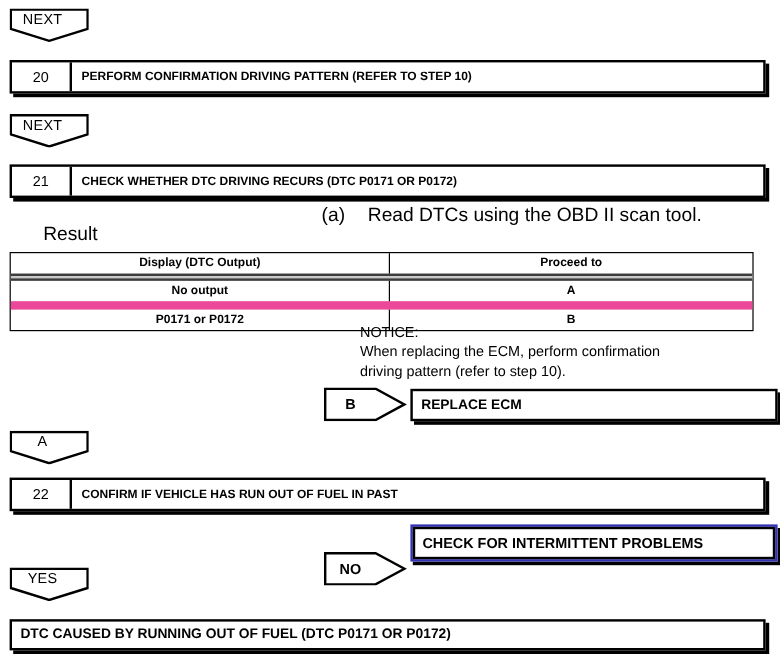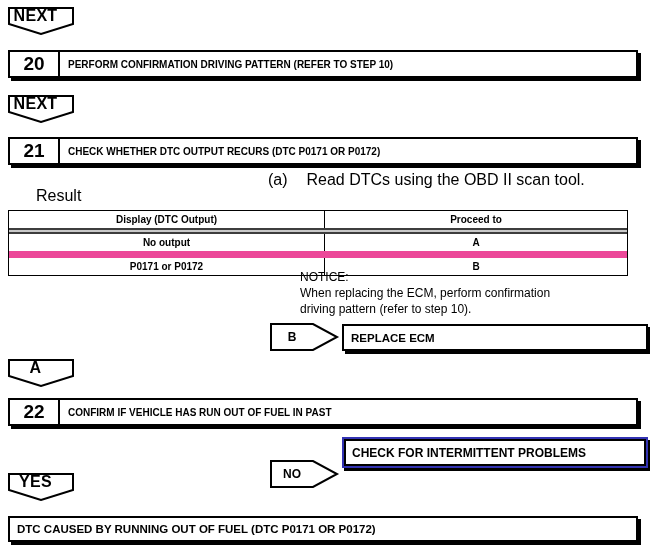--- a/index.html
+++ b/index.html
@@ -4,34 +4,34 @@
 <style>
   html,body{margin:0;padding:0;background:#fff;}
   #page{position:relative;width:650px;height:556px;background:#ffffff;overflow:hidden;
         font-family:"Liberation Sans",sans-serif;color:#000;}
 
   
   .pent-down{position:absolute;width:66px;height:28px;}
   .pent-down svg{position:absolute;top:0;left:0;}
   .pent-down .lbl{position:absolute;top:1px;left:0;width:55px;height:16px;
     display:flex;align-items:center;justify-content:center;
-    font-weight:bold;font-size:16px;letter-spacing:.3px;}
+    font-weight:normal;font-size:12px;letter-spacing:.3px;}
 
   
   .pent-right{position:absolute;width:70px;height:28px;}
   .pent-right svg{position:absolute;top:0;left:0;}
   .pent-right .lbl{position:absolute;top:0;left:0;width:44px;height:28px;
     display:flex;align-items:center;justify-content:center;
     font-weight:bold;font-size:12px;}
 
   
   .step-box{position:absolute;left:8px;width:630px;height:28px;background:#fff;
     border:2px solid #000;box-shadow:3px 3px 0 #000;display:flex;box-sizing:border-box;}
   .step-box .num{width:48px;border-right:2px solid #000;display:flex;
-    align-items:center;justify-content:center;font-weight:bold;font-size:19px;}
+    align-items:center;justify-content:center;font-weight:normal;font-size:12px;}
   .step-box .title{flex:1;display:flex;align-items:center;padding-left:8px;
     font-weight:bold;font-size:10px;white-space:nowrap;}
 
   
   .result-box{position:absolute;background:#fff;border:2px solid #000;
     box-shadow:3px 3px 0 #000;display:flex;align-items:center;
     padding-left:7px;font-weight:bold;font-size:11.5px;box-sizing:border-box;white-space:nowrap;}
 
   
   .link-box{position:absolute;border:2px solid #3333b3;box-shadow:2px 3px 0 #000;
@@ -75,21 +75,21 @@
 
   <div class="pent-down" style="left:8px;top:95px;">
     <svg width="66" height="28">
       <polygon points="1,1 65,1 65,17 33,27 1,17" fill="#fff" stroke="#000" stroke-width="2"></polygon>
     </svg>
     <span class="lbl">NEXT</span>
   </div>
 
   <div class="step-box" style="top:137px;">
     <div class="num">21</div>
-    <div class="title">CHECK WHETHER DTC OUTPUT RECURS (DTC P0171 OR P0172)</div>
+    <div class="title">CHECK WHETHER DTC DRIVING RECURS (DTC P0171 OR P0172)</div>
   </div>
 
   <div class="txt" style="left:268px;top:171px;">
     <span>(a)</span>
     <span style="display:inline-block;width:10px;"></span>
     <span>Read DTCs using the OBD II scan tool.</span>
   </div>
 
   <div class="txt bold" style="left:8px;top:187px;">Result</div>
 

